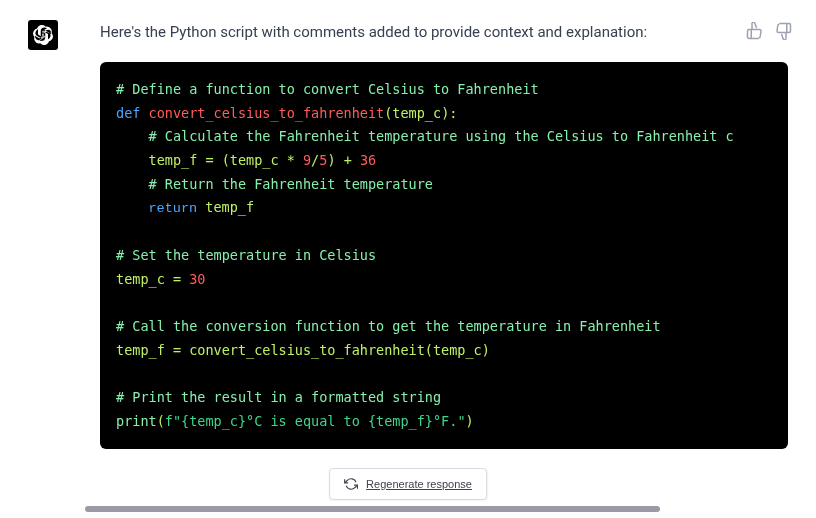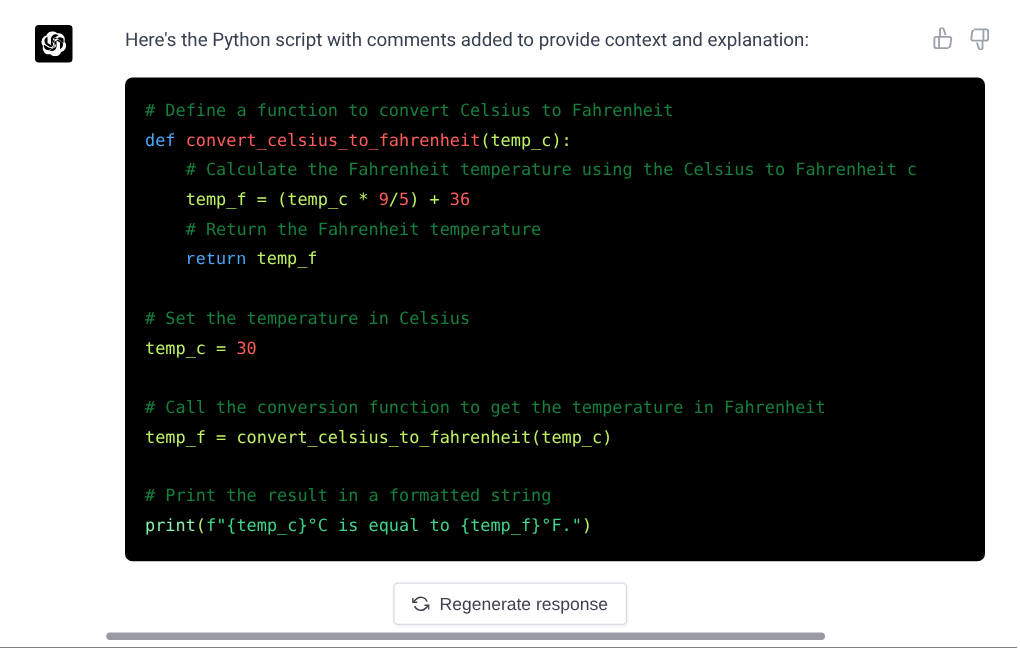--- a/index.html
+++ b/index.html
@@ -77,44 +77,45 @@
     .copy-btn svg { width: 14px; height: 14px; }
     .code-body {
       padding: 16px;
       font-family: "Consolas", "Monaco", monospace;
       font-size: 13.5px;
       line-height: 1.75;
       color: #ffffff;
       overflow-x: auto;
       white-space: pre;
     }
-    .c-comment { color: #15803d; }
+    .c-comment { color: #86efac; }
     .c-keyword { color: #4aa8ff; }
     .c-funcname { color: #ff5c5c; }
     .c-num { color: #ff5c5c; }
     .c-string { color: #3dd68c; }
     .c-return { color: #4aa8ff; font-family: Liberation Mono, monospace; }
     .c-print { color: #86efac; }
     .c-default { color: #bef264; font-weight: 400; }
     .regenerate-btn {
       position: absolute;
       bottom: 18px;
       left: 50%;
       transform: translateX(-50%);
       background: #ffffff;
       border: 1px solid #d9d9e3;
       border-radius: 4px;
       padding: 8px 14px;
-      font-size: 14px;
+      font-size: 11px;
       color: #40414f;
       display: flex;
       align-items: center;
       gap: 8px;
       cursor: pointer;
       box-shadow: 0 1px 2px rgba(0,0,0,0.05);
+      text-decoration: underline;
     }
     .regenerate-btn svg { width: 14px; height: 14px; }
     .scrollbar-track {
       position: absolute;
       bottom: 6px;
       left: 85px;
       right: 30px;
       height: 6px;
     }
     .scrollbar-thumb {

